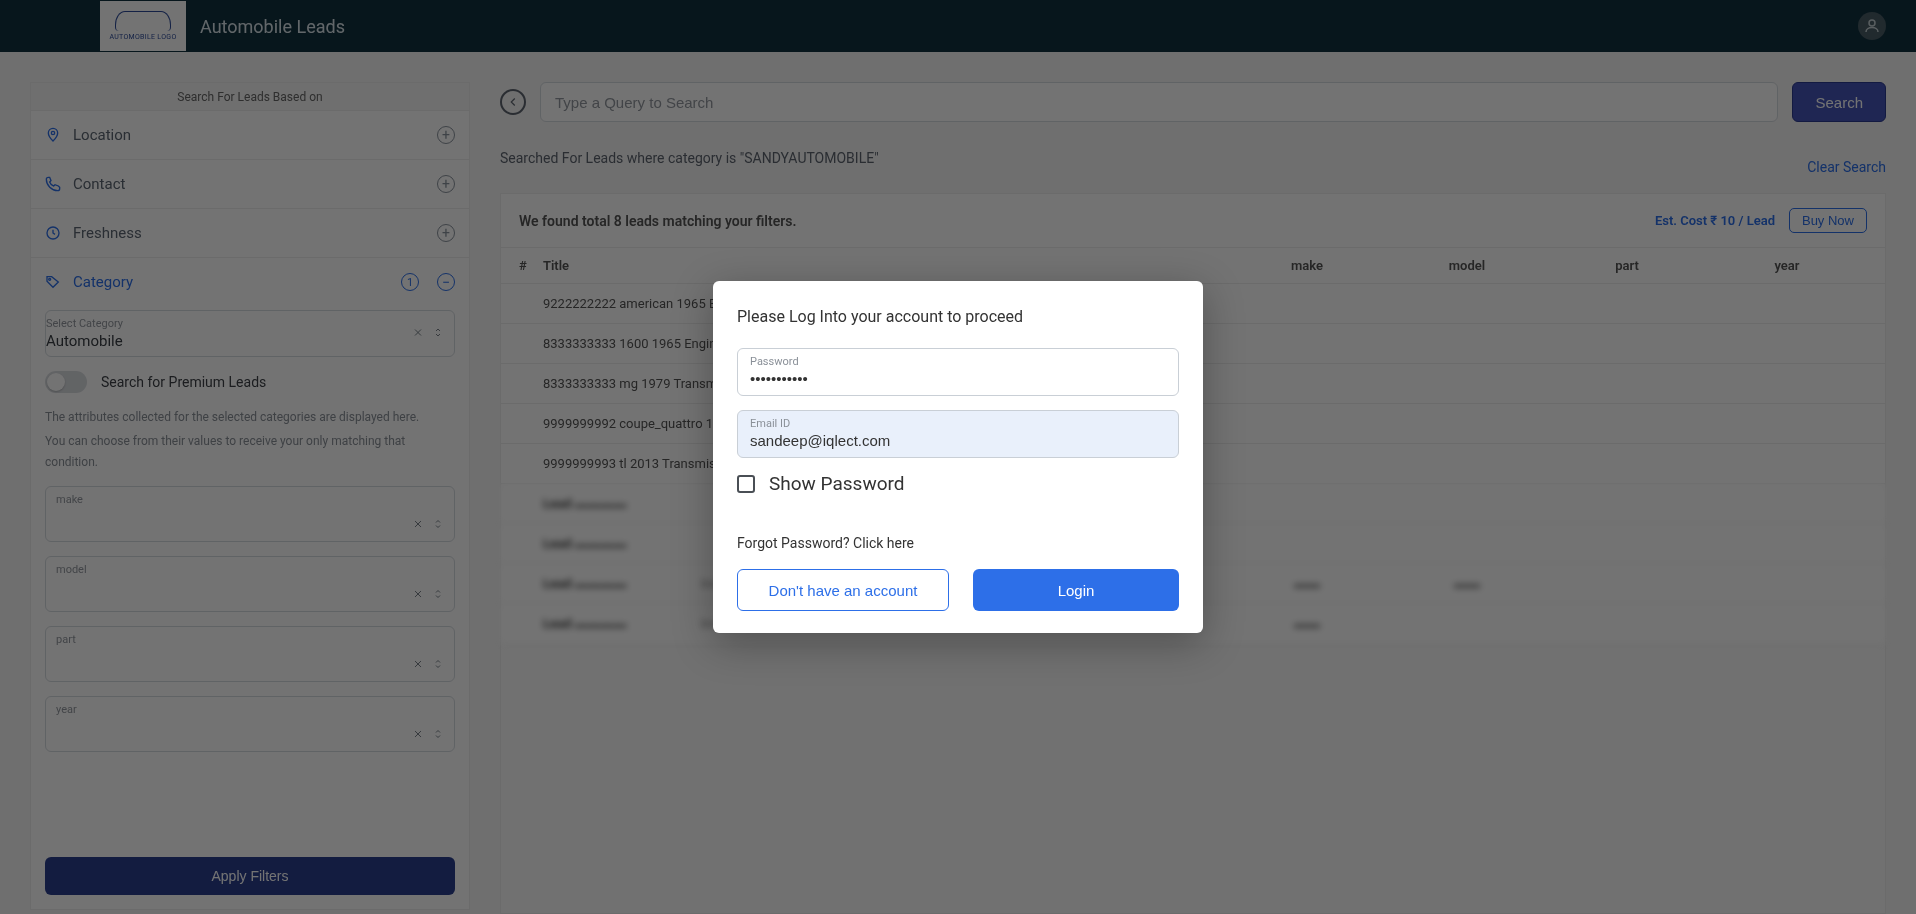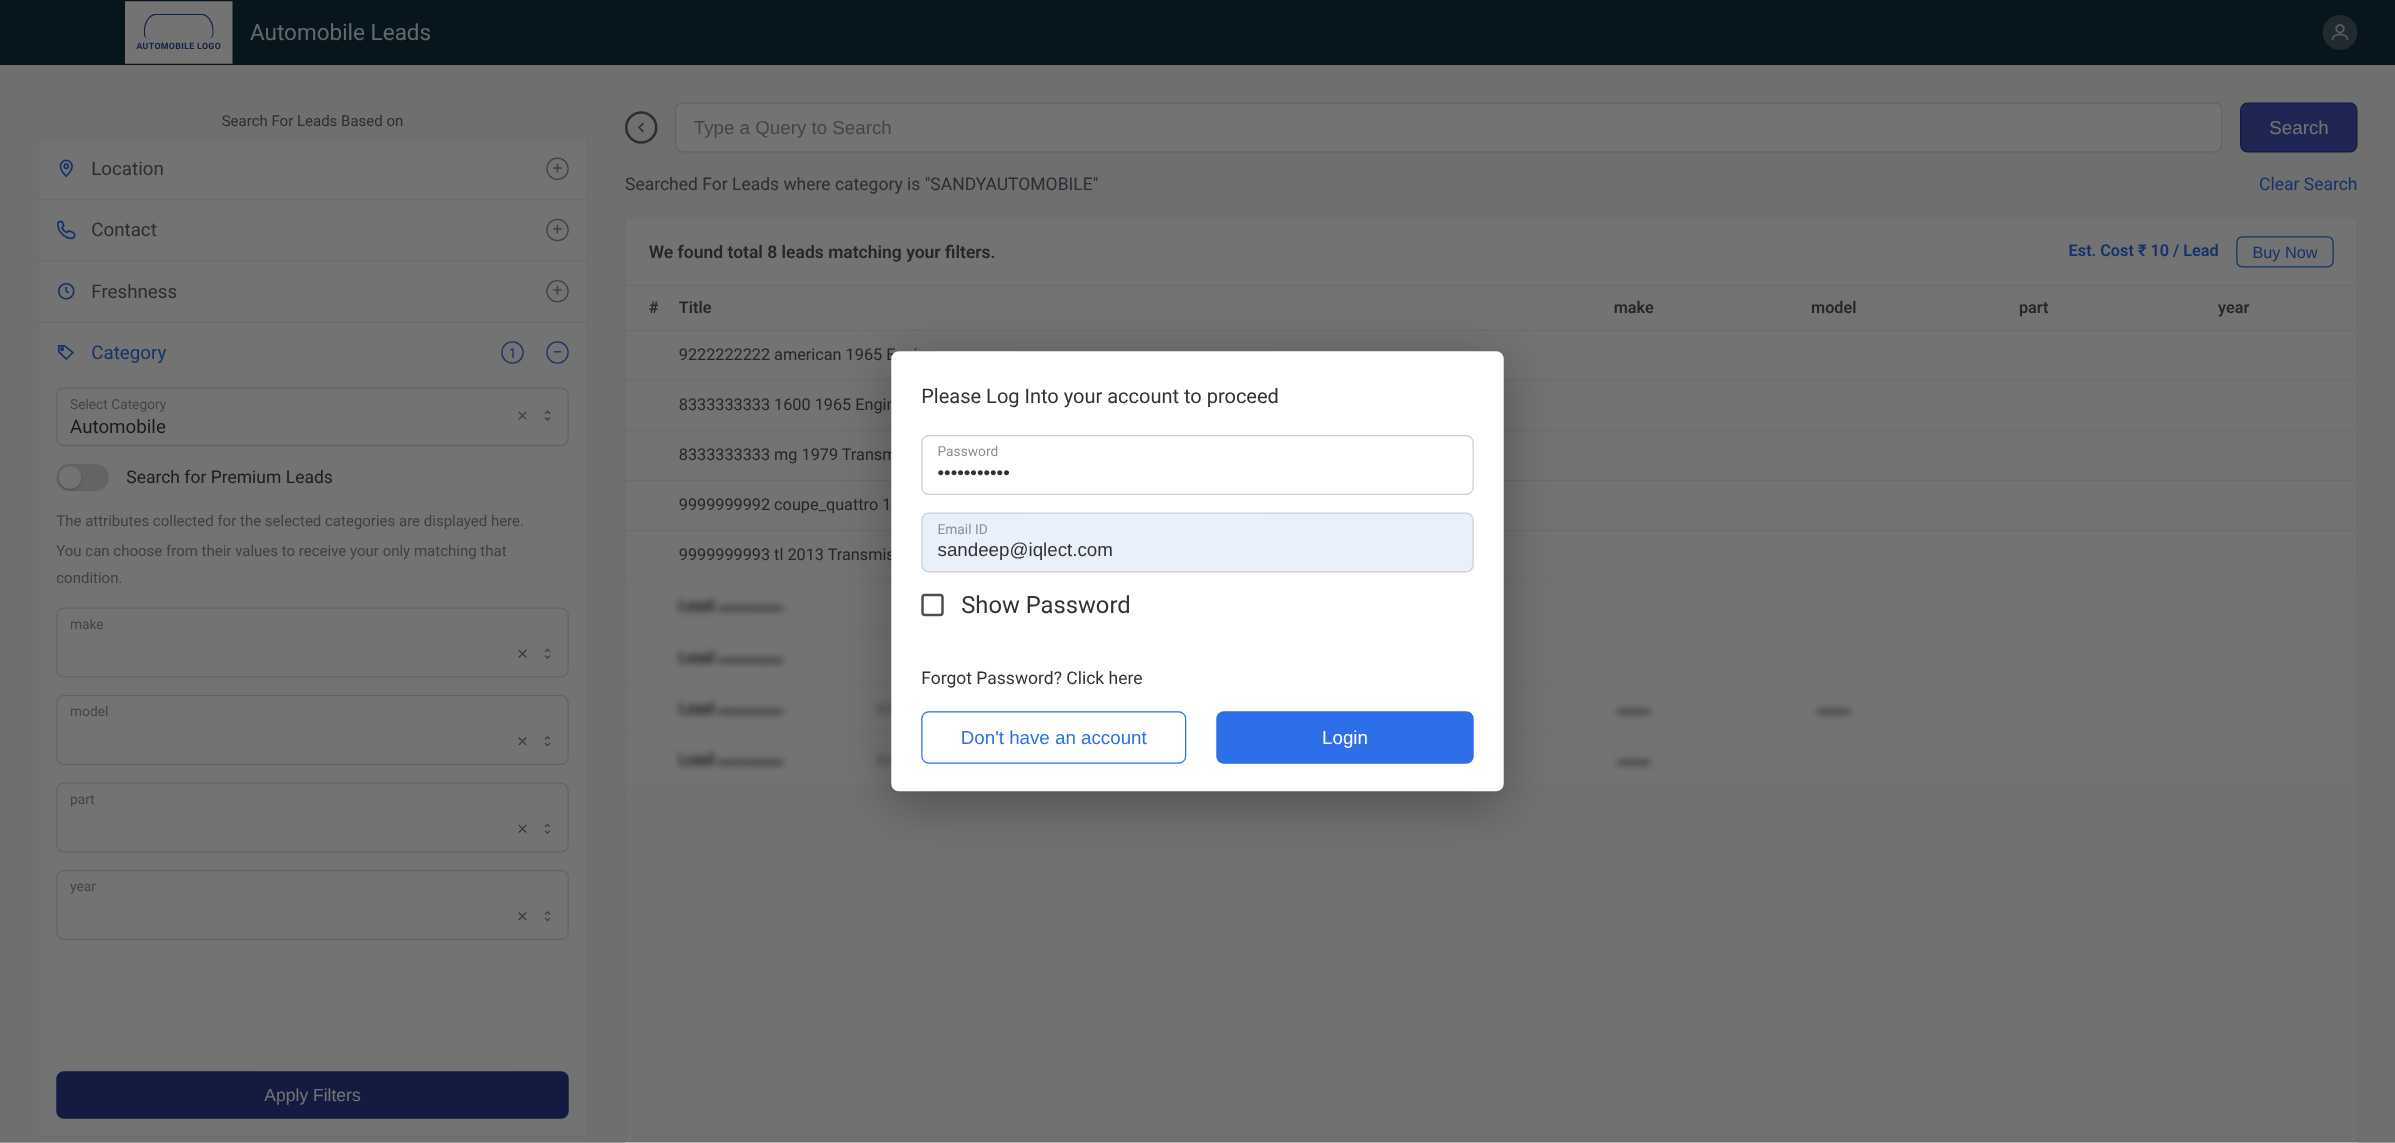--- a/index.html
+++ b/index.html
@@ -39,21 +39,21 @@
   .logo-car {
     width: 56px;
     height: 20px;
     border: 1.5px solid #2d4b9a;
     border-radius: 10px 10px 4px 4px / 14px 14px 4px 4px;
     border-bottom: none;
     position: relative;
   }
   .logo-text {
     font-size: 7px;
-    font-weight: 700;
+    font-weight: 400;
     color: #2d4b9a;
     margin-top: 2px;
     letter-spacing: 0.3px;
   }
   .app-title {
     color: #d9e4ea;
     font-size: 18px;
     margin-left: 100px;
     font-weight: 400;
   }
@@ -113,21 +113,21 @@
     display:flex;align-items:center;justify-content:center;color:#8a939d;font-size:14px;line-height:1;
   }
   .filter-head.active .label { color:#2d6fe8; }
   .filter-head.active .minus-circle { border-color:#2d6fe8; color:#2d6fe8; }
   .badge-count {
     width:18px;height:18px;border:1.5px solid #2d6fe8;border-radius:50%;
     display:flex;align-items:center;justify-content:center;color:#2d6fe8;font-size:11px;margin-right:6px;
   }
   .cat-body { padding: 0 14px 16px; }
   .select-box {
-    border:1px solid #d6dbe0;border-radius:6px;padding:6px 10px 6px 10px;margin-top:4px;position:relative;
+    border:1px solid #d6dbe0;border-radius:6px;padding:6px 10px 6px 0;margin-top:4px;position:relative;
   }
   .select-box .sb-label { font-size:11px;color:#93989f; }
   .select-box .sb-value { font-size:15px;color:#3a3f45;margin-top:2px; }
   .select-box .sb-icons { position:absolute;right:10px;top:50%;transform:translateY(-50%);display:flex;gap:8px;color:#7a828b;font-size:12px; }
   .sb-icons span svg{width:12px;height:12px;}
 
   .toggle-row { display:flex;align-items:center;gap:14px;margin-top:14px; }
   .toggle {
     width:42px;height:22px;border-radius:11px;background:#dadde1;position:relative;
   }
@@ -155,21 +155,21 @@
   .back-circle svg{width:14px;height:14px;}
   .search-input{
     flex:1;height:40px;border:1px solid #d6dbe0;border-radius:6px;padding:0 14px;font-size:15px;color:#ec4899;
   }
   .search-input::placeholder{color:#93989f;}
   .search-btn{
     height:40px;padding:0 22px;border-radius:6px;background:#4554b8;color:#fff;border:1px solid #2c3a90;font-size:15px;cursor:pointer;
   }
   .query-row{display:flex;align-items:center;}
   .query-text{color:#5e6570;font-size:14px;}
-  .clear-link{margin-left:auto;color:#2d6fe8;font-size:14px;cursor:pointer;}
+  .clear-link{margin-left:auto;color:#2d6fe8;font-size:14px;cursor:pointer;margin-top:19px;}
 
   .results-box{border:1px solid #eee;background:#fafafa;flex:1;display:flex;flex-direction:column;}
   .results-head{display:flex;align-items:center;padding:14px 18px;border-bottom:1px solid #eee;background:#fff;}
   .results-head .rh-text{color:#555;font-size:14px;font-weight:600;}
   .rh-right{margin-left:auto;display:flex;align-items:center;gap:14px;}
   .cost{color:#2d6fe8;font-size:13px;font-weight:600;}
   .buy-btn{border:1px solid #2d6fe8;background:transparent;color:#2d6fe8;border-radius:5px;padding:4px 12px;font-size:13px;cursor:pointer;}
 
   .thead{display:flex;padding:10px 18px;border-bottom:1px solid #eee;color:#555;font-size:13px;font-weight:600;background:#fff;}
   .col-idx{width:24px;}

